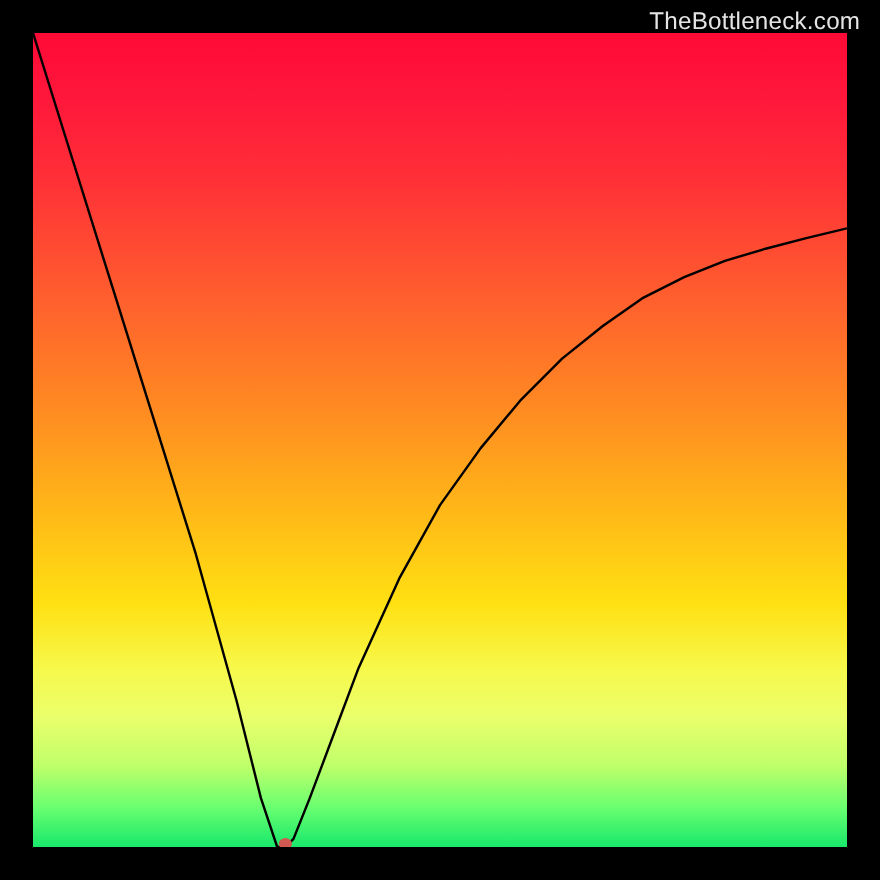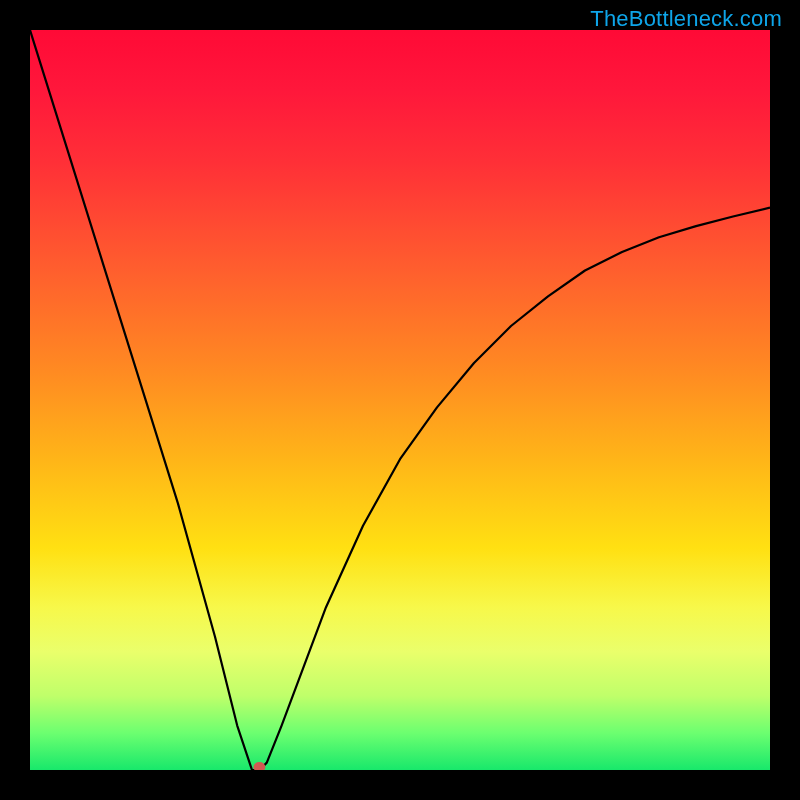--- a/index.html
+++ b/index.html
@@ -13,21 +13,21 @@
   }
   .stage {
     position: relative;
     width: 800px;
     height: 800px;
   }
   .watermark {
     position: absolute;
     top: 6px;
     right: 18px;
-    color: #0ea5e9;
+    color: #e5e5e5;
     font-size: 22px;
     font-weight: 400;
     letter-spacing: 0.2px;
     z-index: 5;
   }
   .frame {
     position: absolute;
     top: 30px;
     left: 30px;
     width: 740px;

